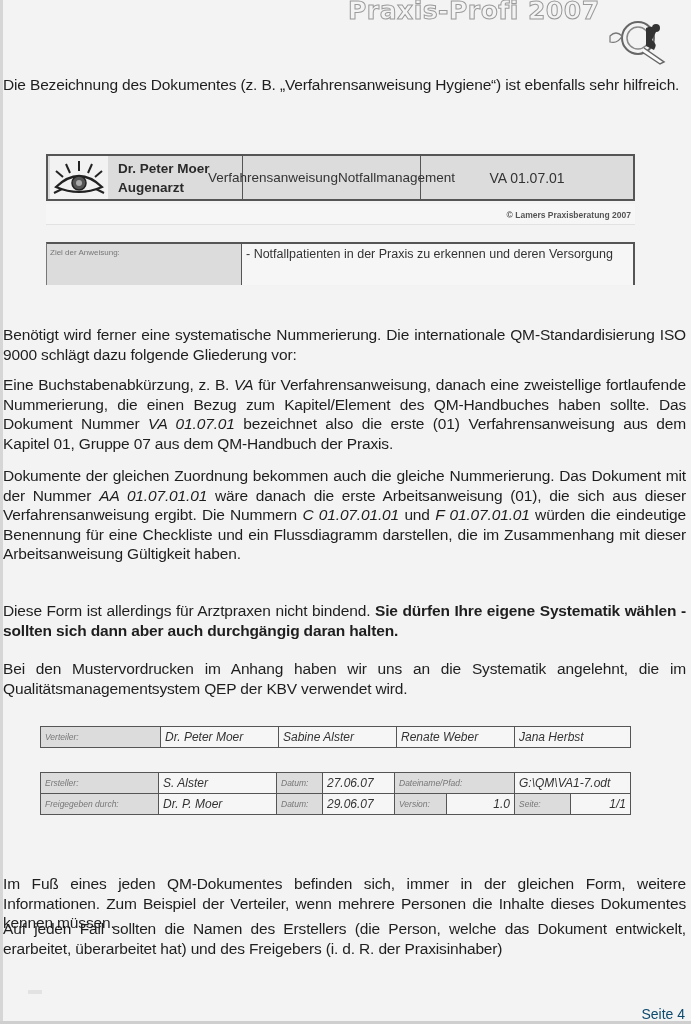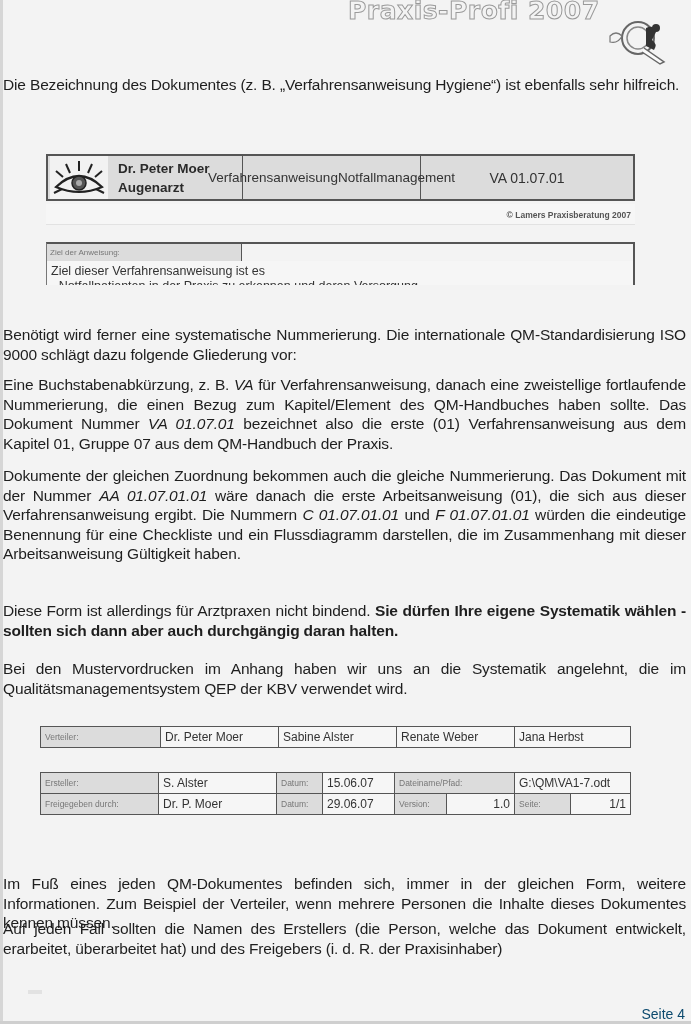--- a/index.html
+++ b/index.html
@@ -41,28 +41,28 @@
   .hdr-title-cell { width: 178px; border-right: 1.5px solid #555; display:flex; justify-content:center; align-items:center; font-size: 13.5px; line-height: 18px; color:#333; }
   .hdr-code-cell { flex:1; display:flex; align-items:center; justify-content:center; font-size: 14px; color:#333; }
   .copyright-bar {
     position: absolute; left: 46px; top: 204px; width: 589px; height: 21px;
     background: #f6f6f6; border-bottom: 1px solid #e2e2e2;
     font-size: 8.5px; font-weight: bold; color: #555; text-align: right; padding: 6px 4px 0 0;
   }
   .goal-table {
     position: absolute; left: 46px; top: 242px; width: 589px; height: 43px;
     border-top: 2px solid #555; border-left: 1.5px solid #777; border-right: 2px solid #555;
-    display: flex; overflow: hidden; flex-direction: column;
+    display: flex; overflow: hidden;
   }
   .goal-label { width: 195px; background: #dcdcdc; border-right: 1.5px solid #555; font-size: 8px; color: #777; padding: 4px 3px; }
   .goal-content { flex:1; background:#f6f6f6; font-size: 12.5px; line-height: 14.5px; color:#333; padding: 3px 4px; }
 
   
   .ft { position: absolute; border-collapse: collapse; font-size: 12px; color:#333; }
-  .ft td { border: 1.5px solid #555; height: 21px; padding: 0 4px; white-space: nowrap; }
+  .ft td { border: 1.5px solid #555; height: 21px; padding: 0 4px; white-space: nowrap; font-style: italic; }
   .ft td.lbl { background: #dcdcdc; font-size: 8.5px; color: #777; }
   .ft td.val { background: #f6f6f6; }
   .ft td.right { text-align: right; }
   .dist-table { left: 40px; top: 726px; width: 591px; }
   .meta-table { left: 40px; top: 772px; width: 591px; }
 
   .footer-smudge { position: absolute; left: 28px; top: 990px; width: 14px; height: 4px; background:#e2e2e2; }
   .page-num { position: absolute; right: 6px; top: 1006px; font-size: 14px; color:#0c4a6e; }
 </style>
 </head>
@@ -108,21 +108,20 @@
     <div>Verfahrensanweisung</div>
     <div>Notfallmanagement</div>
   </div>
   <div class="hdr-code-cell">VA 01.07.01</div>
 </div>
 <div class="copyright-bar">© Lamers Praxisberatung 2007</div>
 
 <div class="goal-table">
   <div class="goal-label">Ziel der Anweisung:</div>
   <div class="goal-content">
-    <div>Ziel dieser Verfahrensanweisung ist es</div>
     <div>- Notfallpatienten in der Praxis zu erkennen und deren Versorgung</div>
   </div>
 </div>
 
 <p class="para" style="top:325px;">Benötigt wird ferner eine systematische Nummerierung. Die internationale QM-Standardisierung ISO 9000 schlägt dazu folgende Gliederung vor:</p>
 
 <p class="para" style="top:375px;"><span>Eine Buchstabenabkürzung, z. B. </span><i>VA</i><span> für Verfahrensanweisung, danach eine zweistellige fortlaufende Nummerierung, die einen Bezug zum Kapitel/Element des QM-Handbuches haben sollte. Das Dokument Nummer </span><i>VA 01.07.01</i><span> bezeichnet also die erste (01) Verfahrensanweisung aus dem Kapitel 01, Gruppe 07 aus dem QM-Handbuch der Praxis.</span></p>
 
 <p class="para" style="top:466px;"><span>Dokumente der gleichen Zuordnung bekommen auch die gleiche Nummerierung. Das Dokument mit der Nummer </span><i>AA 01.07.01.01</i><span> wäre danach die erste Arbeitsanweisung (01), die sich aus dieser Verfahrensanweisung ergibt. Die Nummern </span><i>C 01.07.01.01</i><span> und </span><i>F 01.07.01.01</i><span> würden die eindeutige Benennung für eine Checkliste und ein Flussdiagramm darstellen, die im Zusammenhang mit dieser Arbeitsanweisung Gültigkeit haben.</span></p>
 
@@ -141,21 +140,21 @@
   </tr>
 </tbody>
   </table>
 
 <table class="ft meta-table">
   <tbody>
       <tr>
     <td class="lbl" style="width:118px;">Ersteller:</td>
     <td class="val" style="width:118px;">S. Alster</td>
     <td class="lbl" style="width:46px;">Datum:</td>
-    <td class="val" style="width:72px;">15.06.07</td>
+    <td class="val" style="width:72px;">27.06.07</td>
     <td class="lbl" colspan="2">Dateiname/Pfad:</td>
     <td class="val" colspan="2">G:\QM\VA1-7.odt</td>
   </tr>
   <tr>
     <td class="lbl">Freigegeben durch:</td>
     <td class="val">Dr. P. Moer</td>
     <td class="lbl">Datum:</td>
     <td class="val">29.06.07</td>
     <td class="lbl" style="width:52px;">Version:</td>
     <td class="val right" style="width:68px;">1.0</td>

